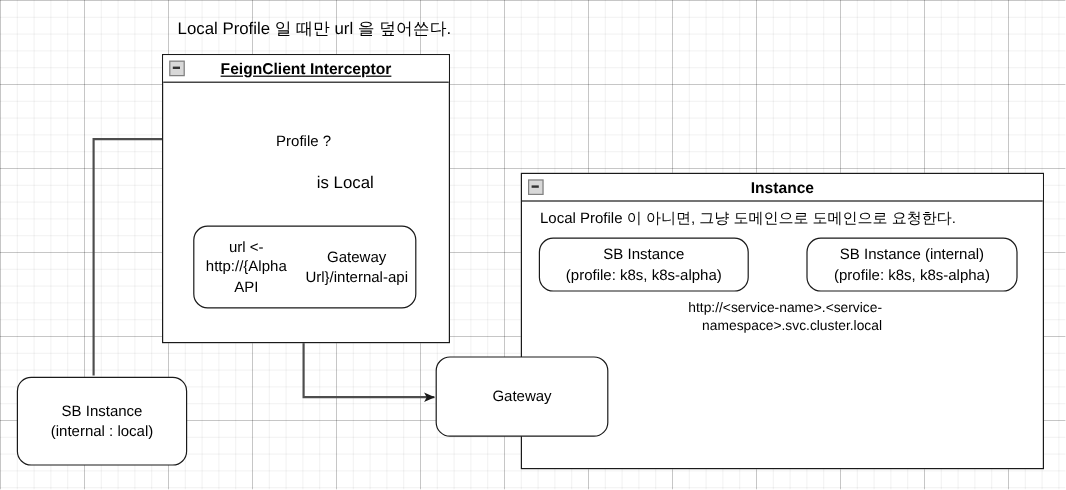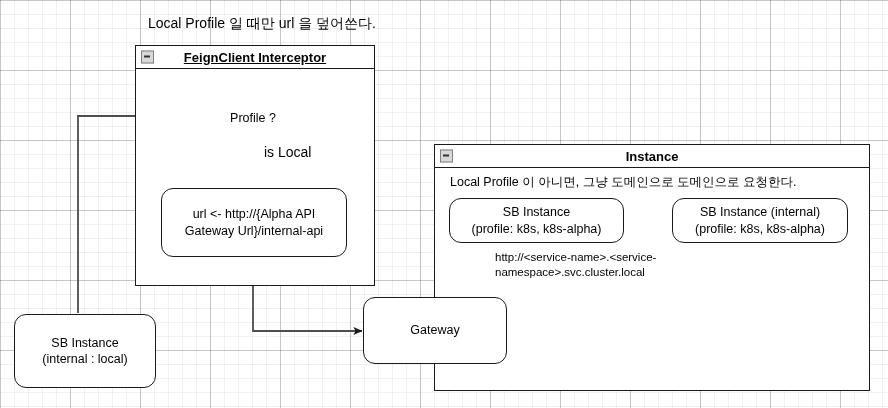--- a/index.html
+++ b/index.html
@@ -96,21 +96,21 @@
     font-size: 14px;
     color: #000000;
     text-align: center;
     line-height: 1.3;
     white-space: nowrap;
   }
   .edge-label {
     position: absolute;
     font-size: 11.5px;
     color: #000000;
-    text-align: left;
+    text-align: right;
     line-height: 1.32;
     background: transparent;
   }
   .diamond-wrap {
     position: absolute;
   }
   .diamond-text {
     position: absolute;
     left: 0;
     top: 0;
@@ -155,21 +155,21 @@
       <span>FeignClient Interceptor</span>
     </div>
   </div>
 
   <div class="diamond-wrap" style="left:201px; top:97px; width:104px; height:41px;">
     <div class="diamond-text">Profile ?</div>
   </div>
 
   <div class="free-label" style="left:264px; top:143px;">is Local</div>
 
-  <div class="node rounded" style="left:161px; top:188px; width:186px; height:69px; flex-direction:column;">
+  <div class="node rounded" style="left:161px; top:188px; width:186px; height:69px; flex-direction:row;">
     <span>url &lt;- http://{Alpha API</span>
     <span>Gateway Url}/internal-api</span>
   </div>
 
   <div class="frame" style="left:434px; top:144px; width:436px; height:247px;">
     <div class="frame-title">
       <span class="collapse-icon"></span>
       <span>Instance</span>
     </div>
   </div>

